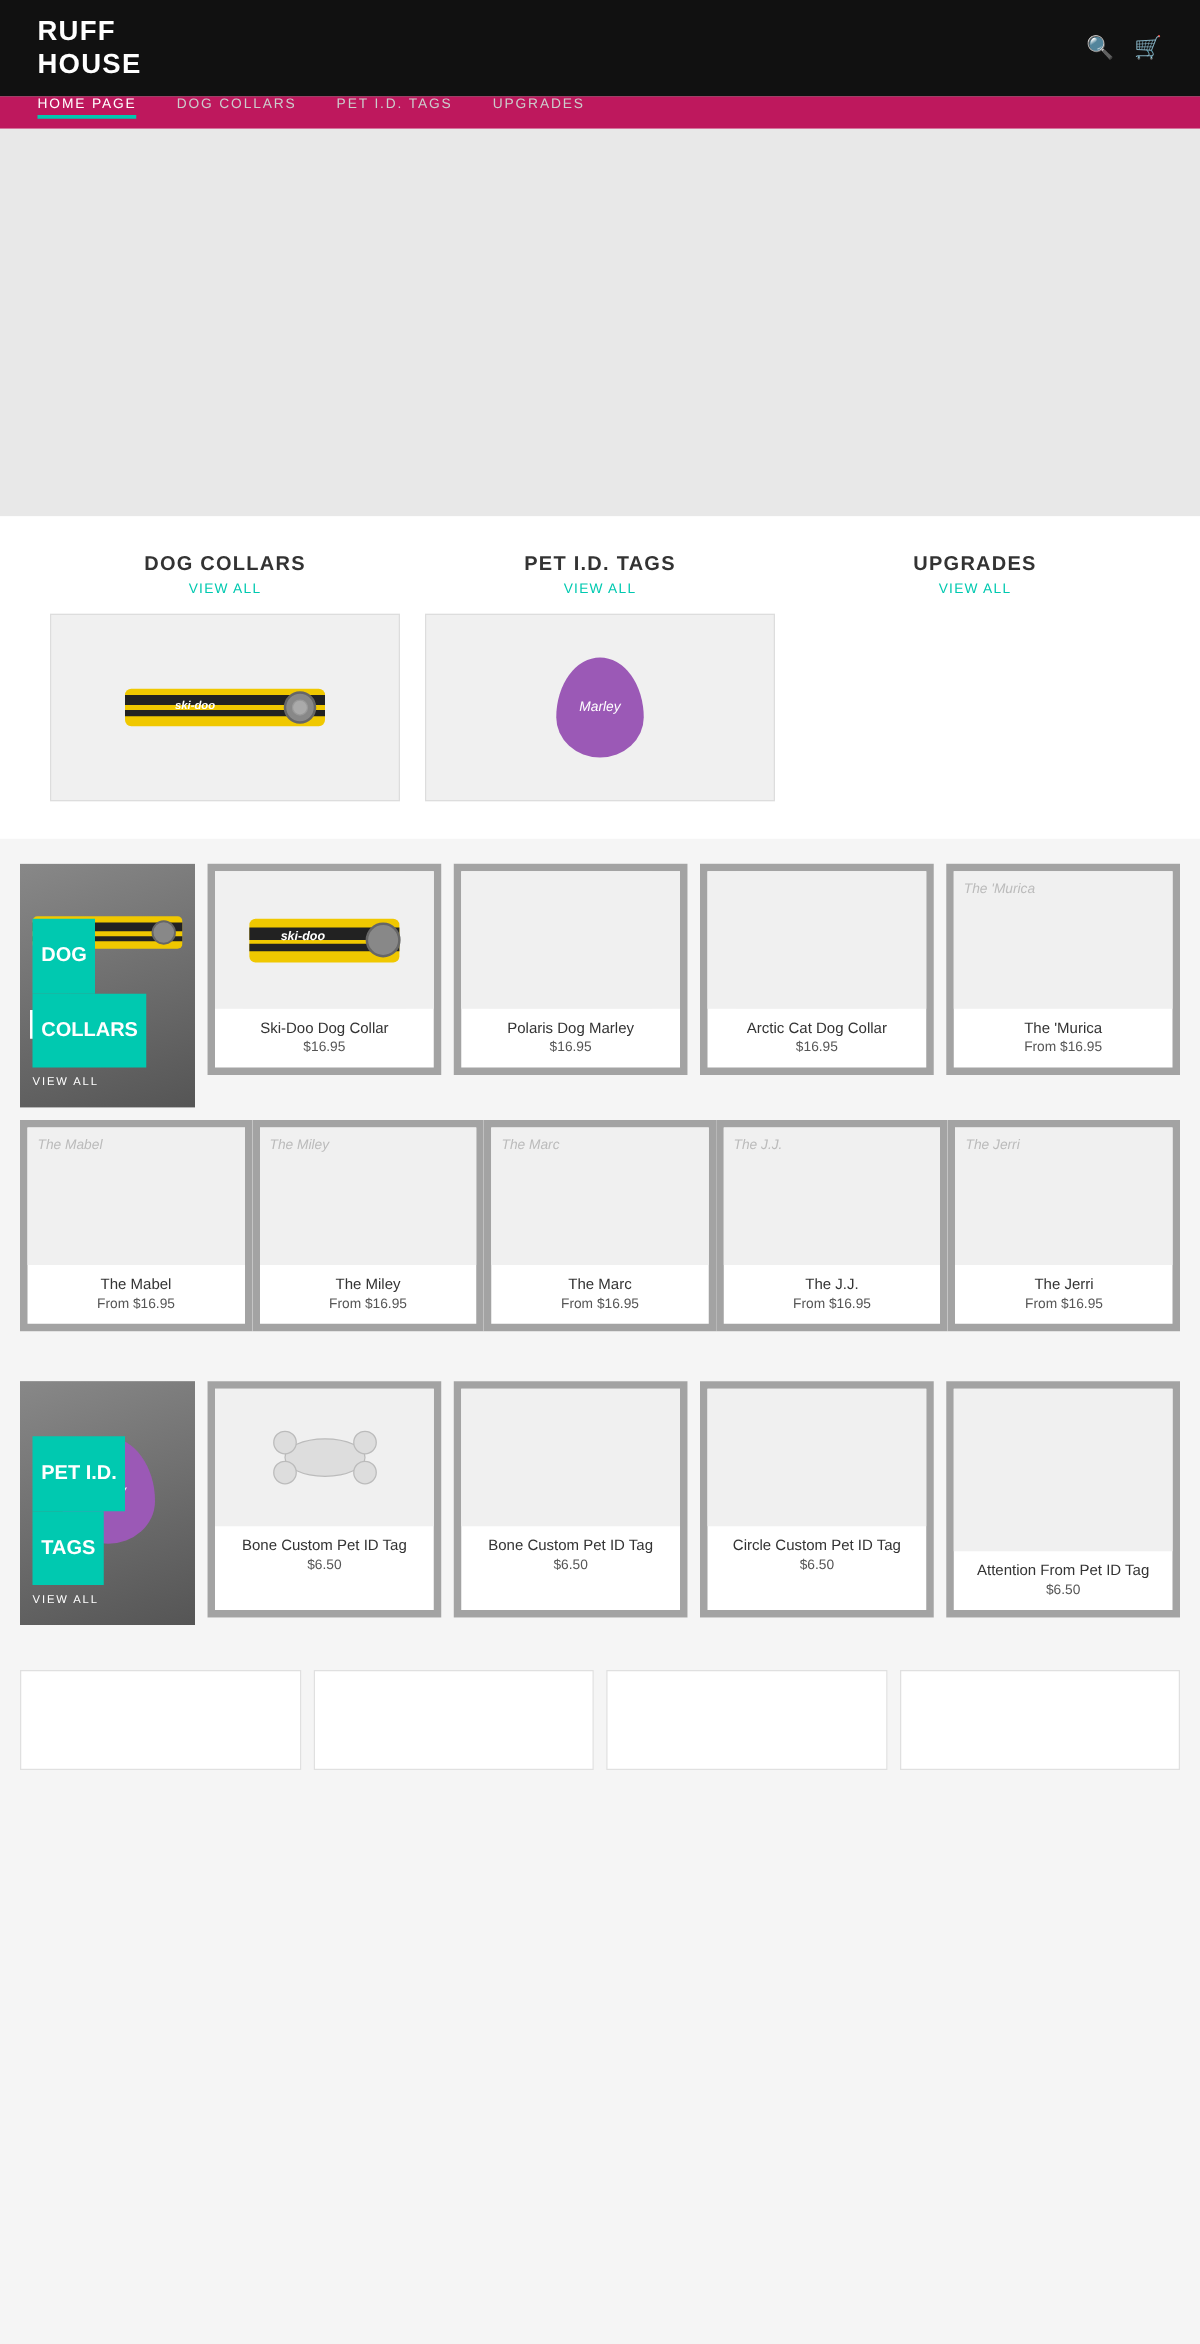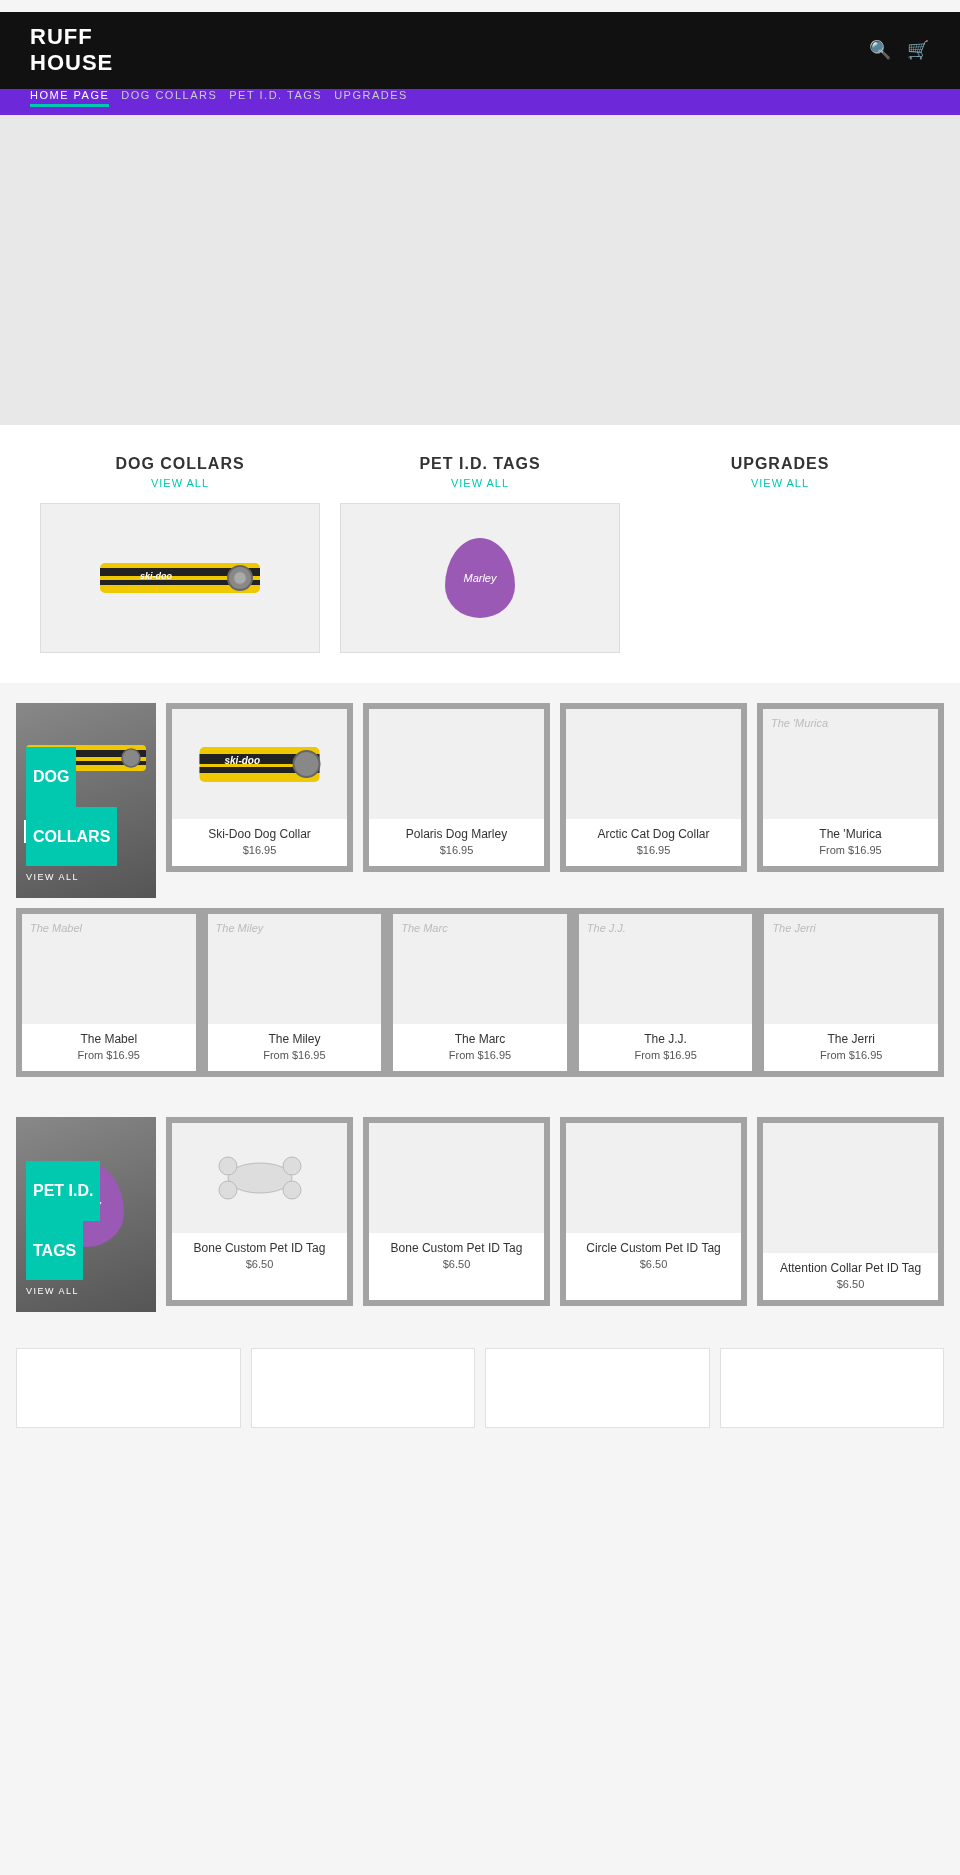--- a/index.html
+++ b/index.html
@@ -27,23 +27,23 @@
       align-items: center;
     }
     .header-icon {
       color: #fff;
       font-size: 18px;
       cursor: pointer;
     }
 
     
     .nav {
-      background: #6d28d9;
-      display: flex;
-      gap: 12px;
+      background: #be185d;
+      display: flex;
+      gap: 32px;
       padding: 0 30px 8px 30px;
       border-bottom: none;
     }
     .nav-item {
       color: #ccc;
       font-size: 11px;
       letter-spacing: 1.5px;
       text-transform: uppercase;
       cursor: pointer;
       padding-bottom: 6px;
@@ -182,21 +182,21 @@
     }
     .upgrades-inner .hash-text {
       color: #555;
       font-size: 8px;
       margin-top: 8px;
     }
 
     
     .page-content {
       max-width: 960px;
-      margin: 12px auto;
+      margin: 0 auto;
       background: #f5f5f5;
     }
 
     .section-padding {
       padding: 20px 16px;
     }
 
     
     .cat-img-collar-wrap {
       border: 1px solid #ddd;
@@ -553,21 +553,21 @@
           <div class="product-info">
             <div class="product-name">Circle Custom Pet ID Tag</div>
             <div class="product-price">$6.50</div>
           </div>
         </div>
 
         <div class="product-card">
           <div class="product-img" style="height:130px;">
           </div>
           <div class="product-info">
-            <div class="product-name">Attention Collar Pet ID Tag</div>
+            <div class="product-name">Attention From Pet ID Tag</div>
             <div class="product-price">$6.50</div>
           </div>
         </div>
 
       </div>
     </div>
   </div>
 
   <div class="footer-row">
     <div class="footer-card"></div>

